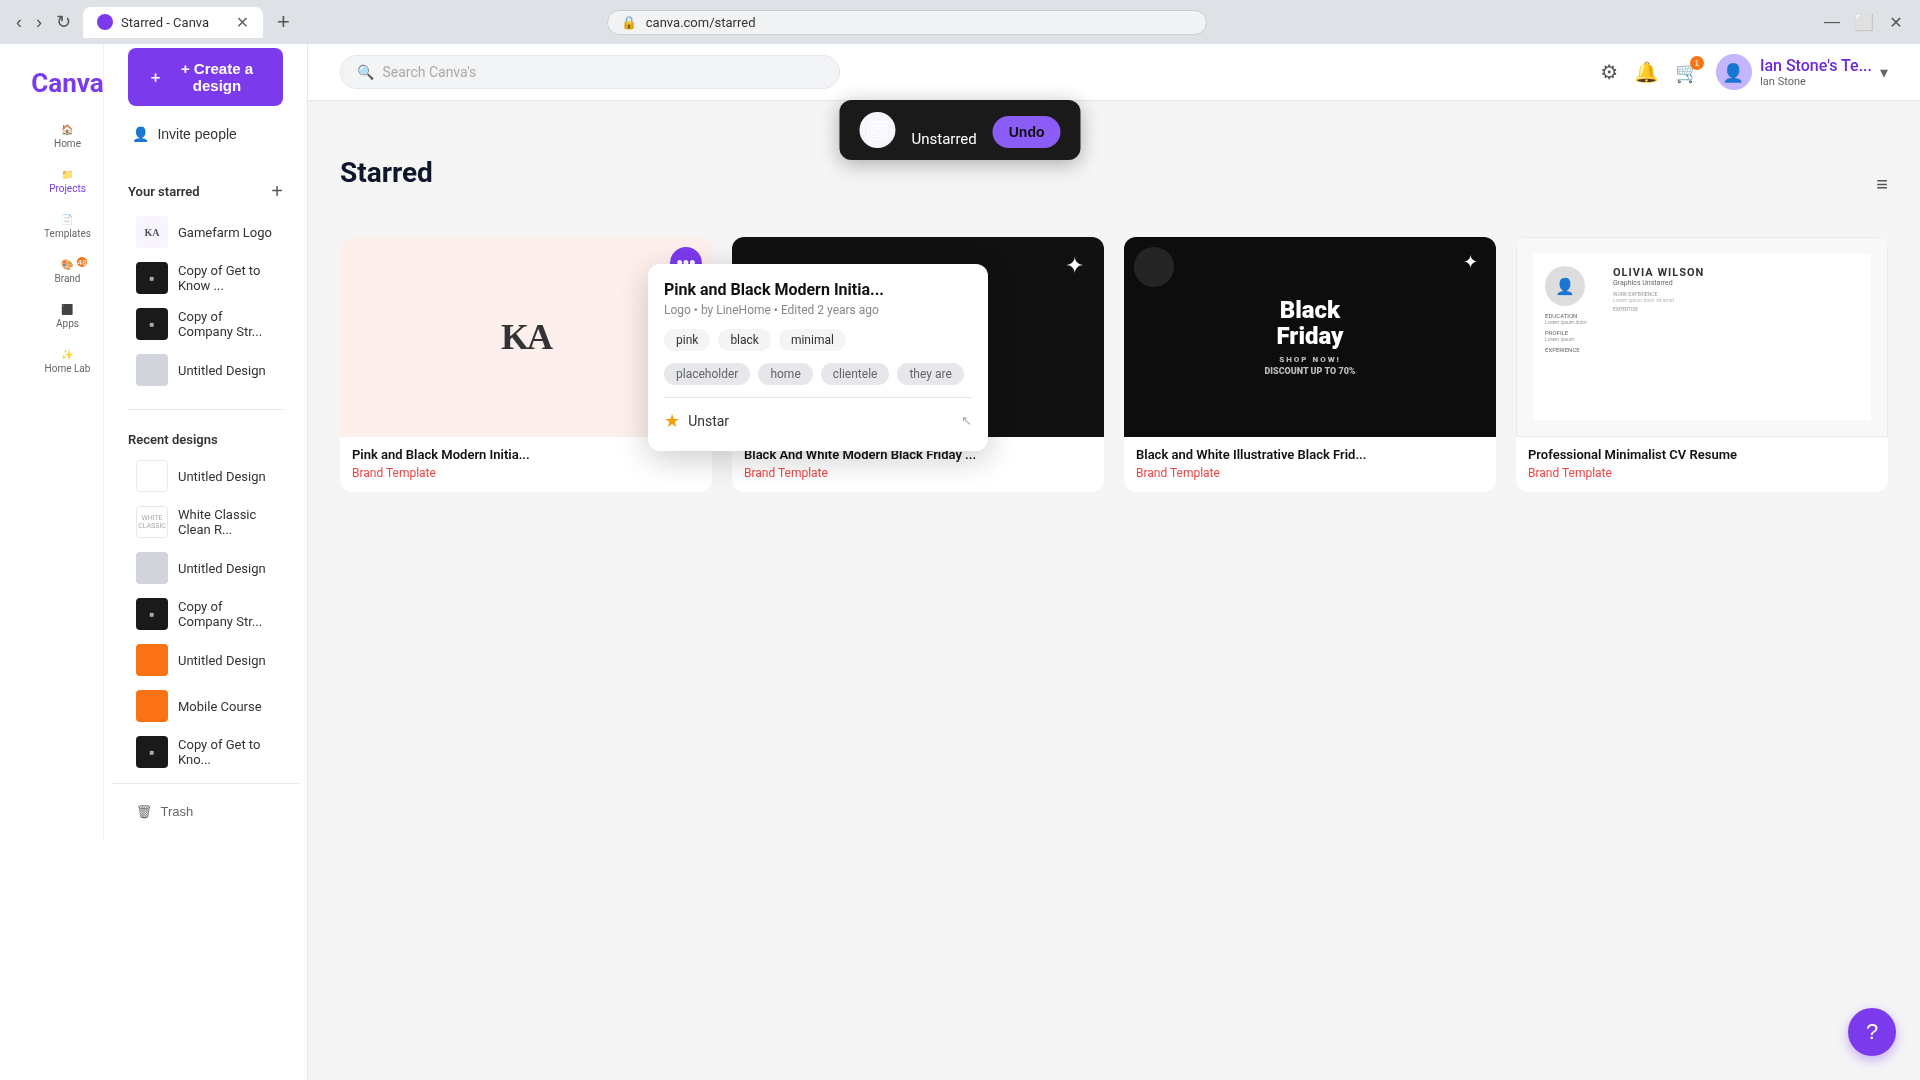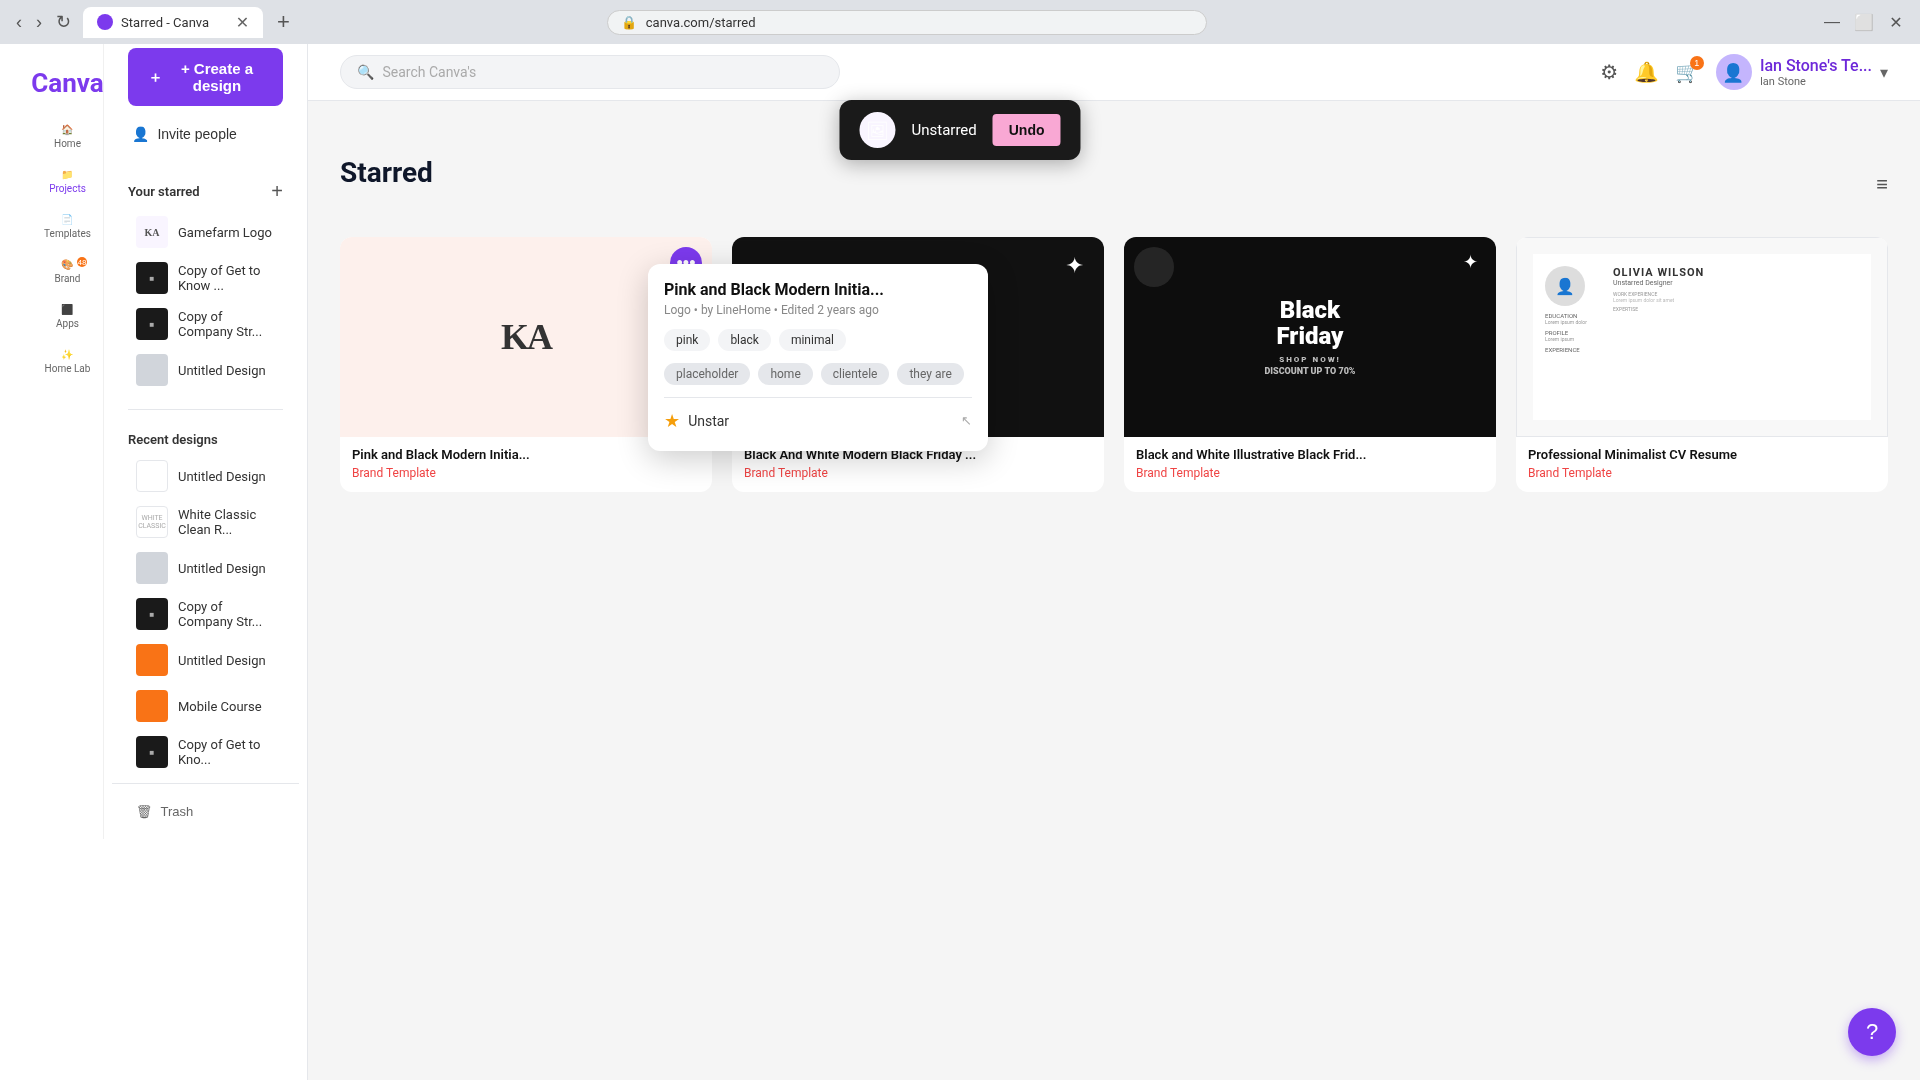--- a/index.html
+++ b/index.html
@@ -217,38 +217,38 @@
     .unstar-toast {
       position: fixed;
       top: 100px;
       left: 50%;
       transform: translateX(-50%);
       background: #1a1a1a;
       color: white;
       border-radius: 12px;
       padding: 12px 20px;
       display: flex;
-      align-items: center;
+      align-items: flex-end;
       gap: 16px;
       font-size: 15px;
       z-index: 200;
       box-shadow: 0 4px 20px rgba(0,0,0,0.3);
     }
     .unstar-toast .toast-icon {
       width: 36px; height: 36px;
       border-radius: 50%;
       background: #f9f5ff;
       display: flex; align-items: center; justify-content: center;
       overflow: hidden;
     }
     .undo-btn {
-      background: #f9a8d4;
+      background: #8b5cf6;
       color: #111;
       border: none;
-      border-radius: 4px;
+      border-radius: 16px;
       padding: 8px 16px;
       font-size: 14px;
       font-weight: 600;
       cursor: pointer;
     }
 
     
     .card-context-menu {
       position: absolute;
       top: 220px;
@@ -612,21 +612,21 @@
                 <div style="flex:0 0 60px;">
                   <div style="width:40px;height:40px;background:#ddd;border-radius:50%;margin-bottom:6px;display:flex;align-items:center;justify-content:center;font-size:16px;">👤</div>
                   <div style="font-size:6px;color:#666;">EDUCATION</div>
                   <div style="font-size:5px;color:#999;margin-bottom:4px;">Lorem ipsum dolor</div>
                   <div style="font-size:6px;color:#666;">PROFILE</div>
                   <div style="font-size:5px;color:#999;margin-bottom:4px;">Lorem ipsum</div>
                   <div style="font-size:6px;color:#666;">EXPERIENCE</div>
                 </div>
                 <div style="flex:1;">
                   <div class="cv-name">OLIVIA WILSON</div>
-                  <div class="cv-title">Unstarred Designer</div>
+                  <div class="cv-title">Graphics Unstarred</div>
                   <div style="font-size:5px;color:#999;margin-top:4px;">WORK EXPERIENCE</div>
                   <div style="font-size:5px;color:#bbb;margin-bottom:3px;">Lorem ipsum dolor sit amet</div>
                   <div style="font-size:5px;color:#999;">EXPERTISE</div>
                 </div>
               </div>
             </div>
           </div>
           <div class="card-label">Professional Minimalist CV Resume</div>
           <div class="card-sub">Brand Template</div>
         </div>

